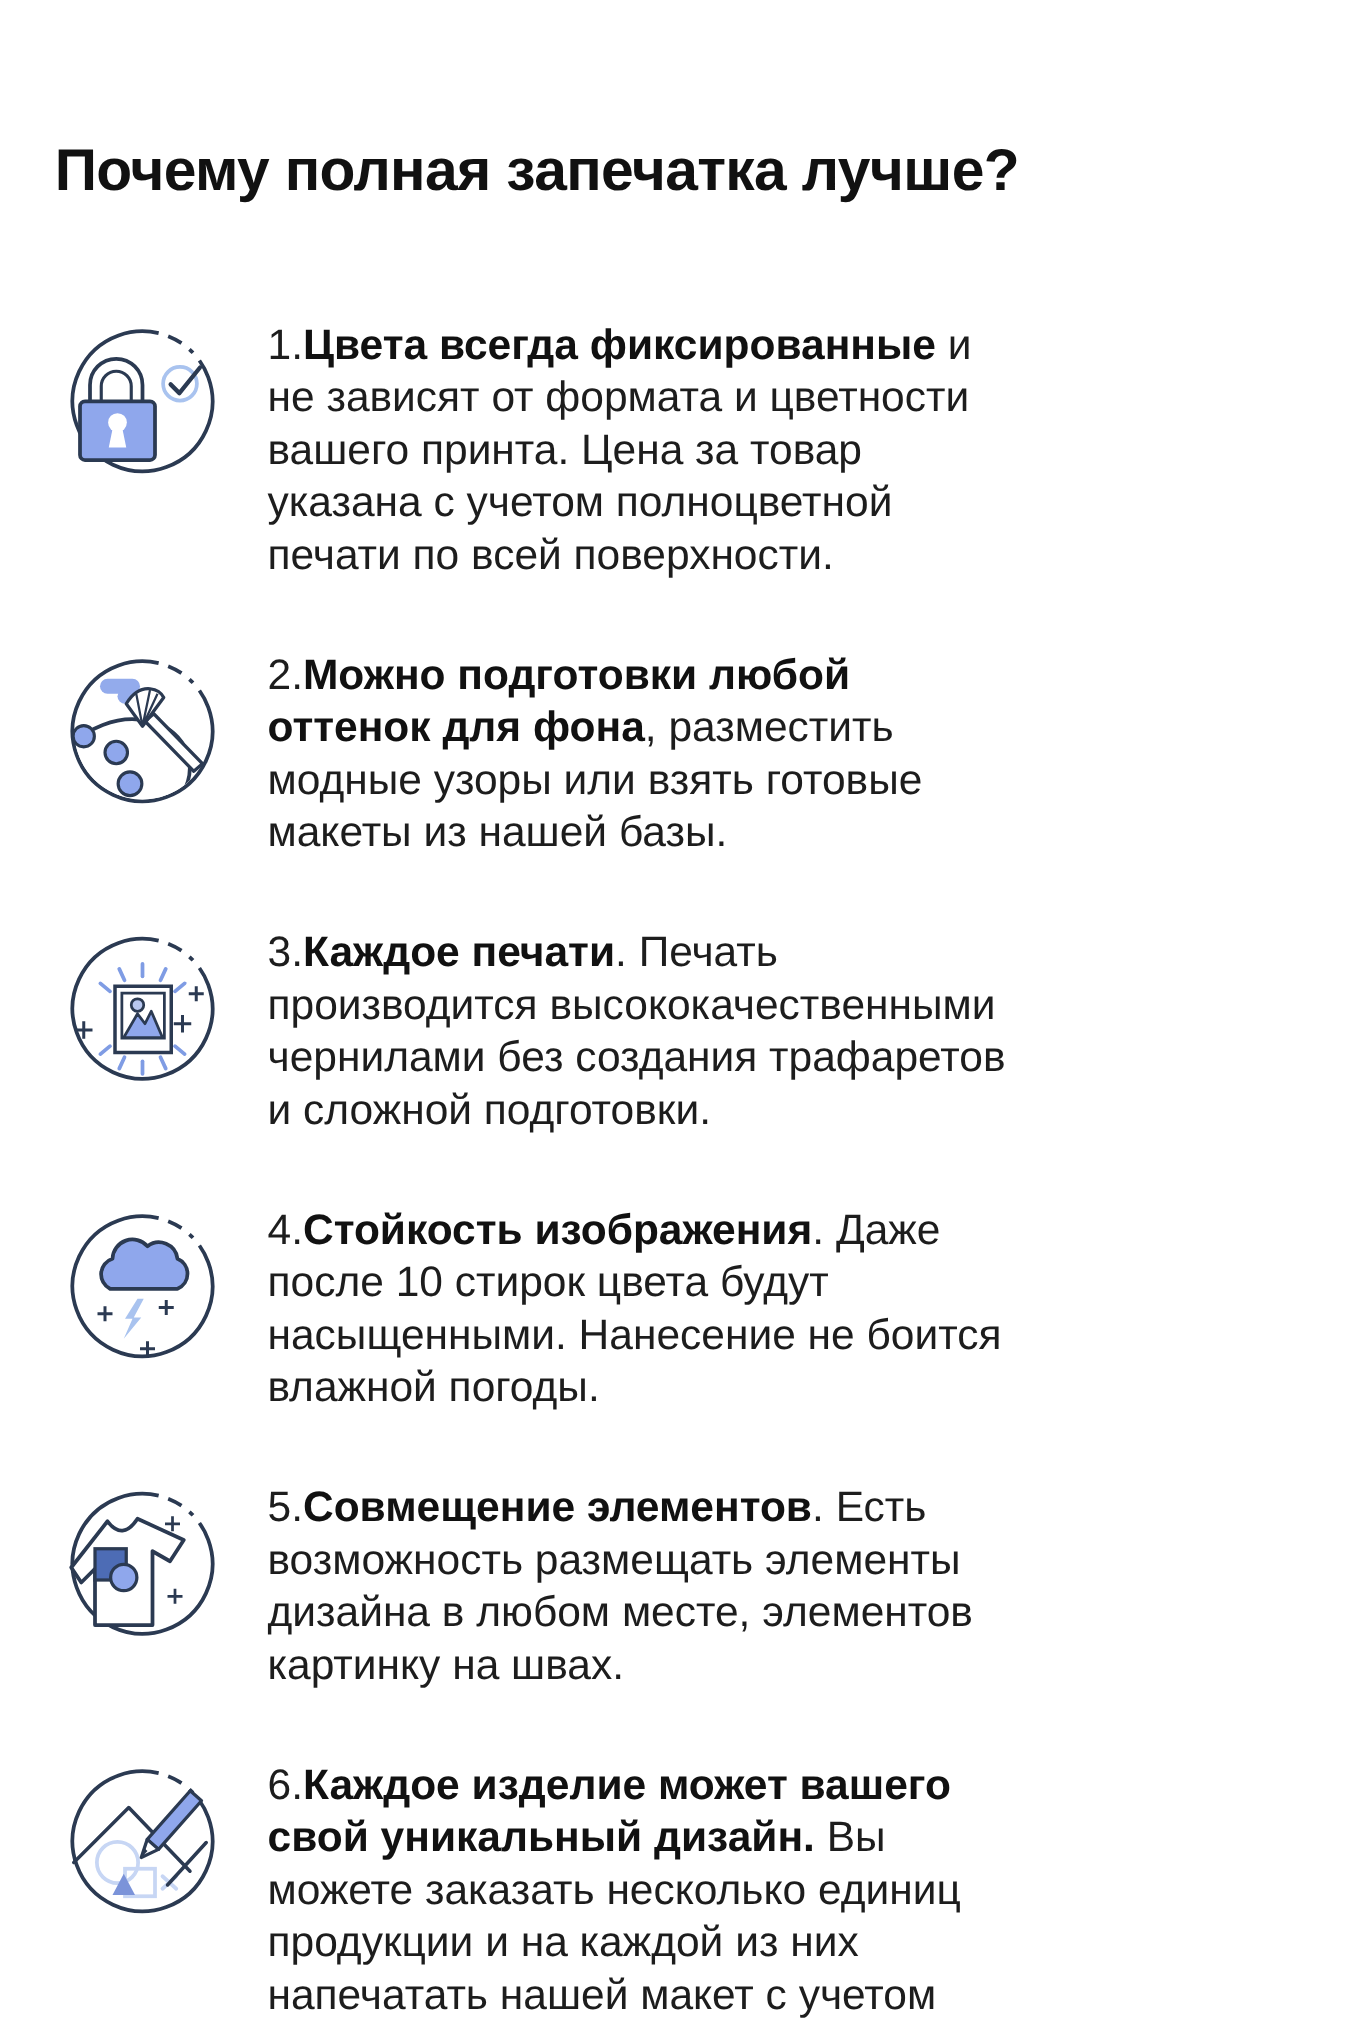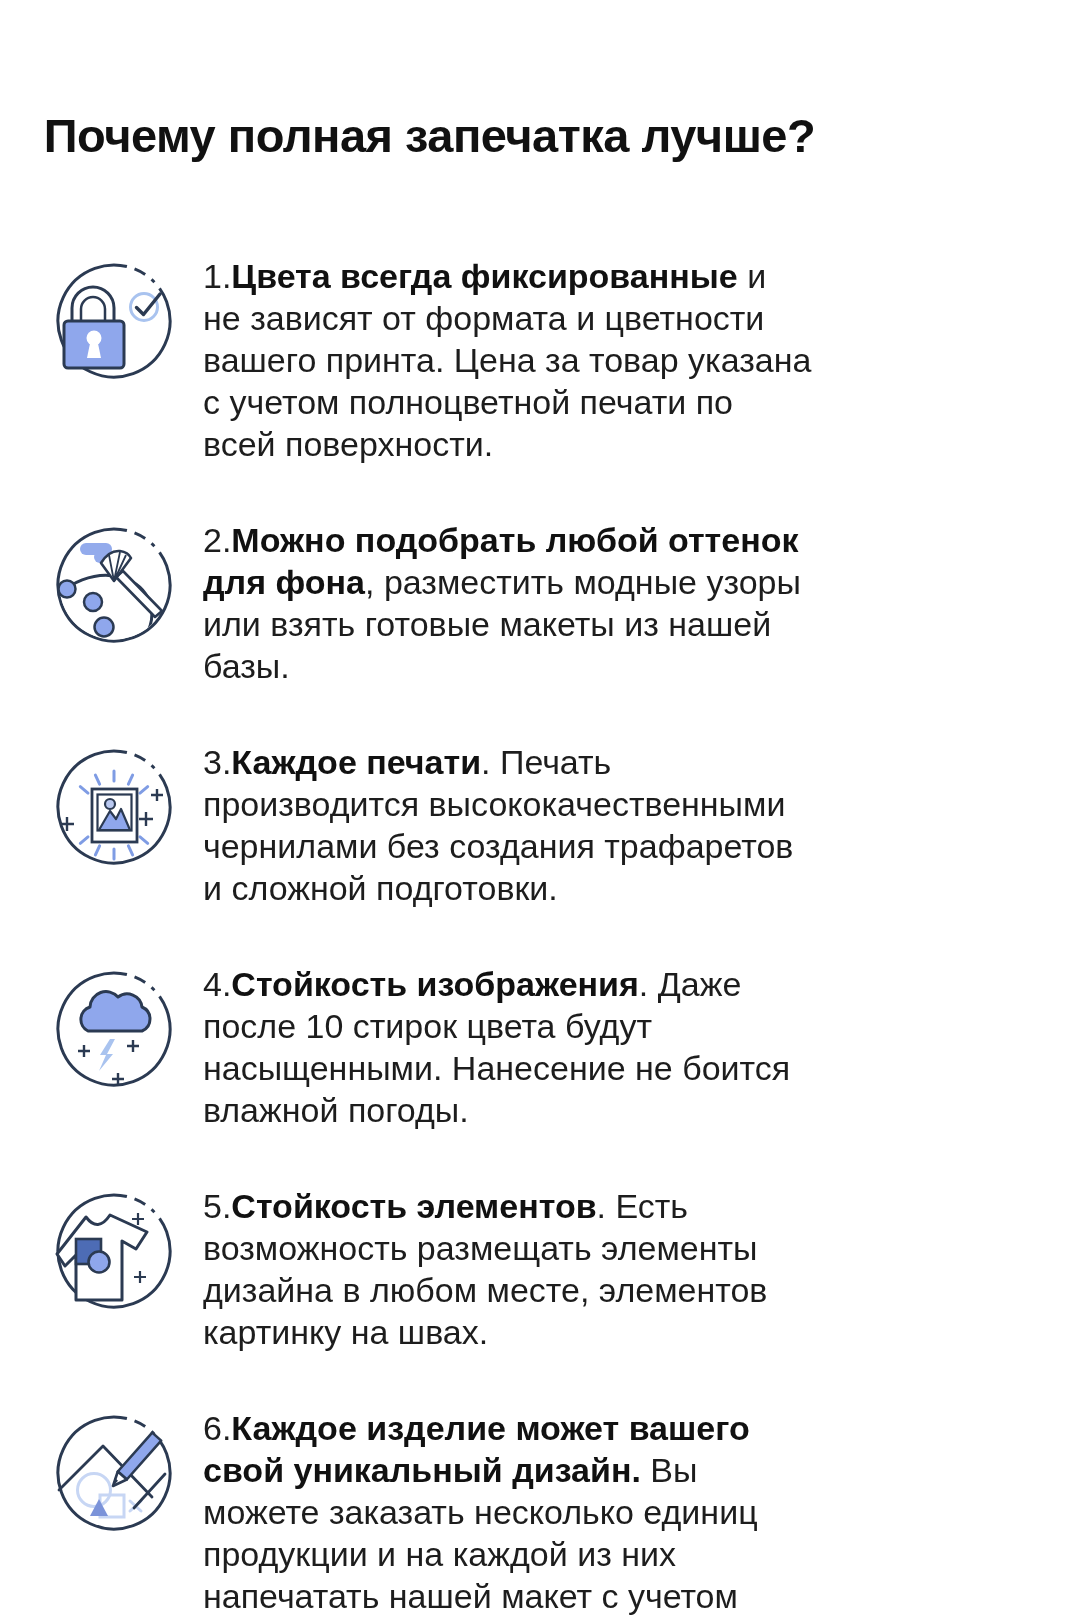--- a/index.html
+++ b/index.html
@@ -8,21 +8,21 @@
     background:#ffffff;font-family:"Liberation Sans",sans-serif;color:#1c1c1c;
   }
   .title{
     padding-top:108px;margin:0;text-align:center;
     font-size:47px;font-weight:700;color:#111;letter-spacing:-0.5px;
   }
   .items{
     margin-top:92px;display:flex;flex-direction:column;gap:54px;
     padding-left:54px;padding-right:46px;
   }
-  .item{display:flex;align-items:flex-start;gap:29px;}
+  .item{display:flex;align-items:flex-start;gap:40px;}
   .item .badge{flex:0 0 120px;width:120px;height:120px;margin-top:6px;}
   .item .txt{
     margin:0;max-width:800px;font-size:34px;line-height:42px;color:#1d1d1d;
   }
   .item .txt b{font-weight:700;color:#111;}
   svg .ln{stroke:#2b3a52;fill:none;}
 </style>
 </head>
 <body>
 
@@ -63,21 +63,21 @@
           <rect x="26" y="18" width="32" height="12" rx="6" fill="#93abec"></rect>
           <rect x="40" y="26" width="28" height="12" rx="6" fill="#93abec"></rect>
           <circle cx="13" cy="64" r="8.5" fill="#8fa7ec" stroke="#2b3a52" stroke-width="2.5"></circle>
           <circle cx="39" cy="77" r="9" fill="#8fa7ec" stroke="#2b3a52" stroke-width="2.5"></circle>
           <circle cx="50" cy="102" r="9.5" fill="#8fa7ec" stroke="#2b3a52" stroke-width="2.5"></circle>
           <polygon points="62,52 69,46 108,86 101,92" fill="#fff" stroke="#2b3a52" stroke-width="2.6" stroke-linejoin="round"></polygon>
           <path d="M60,56 L47,38 Q55,25 66,26 Q74,27 77,33 Z" fill="#fff" stroke="#2b3a52" stroke-width="2.6" stroke-linejoin="round"></path>
           <path class="ln" d="M60,56 L55,30 M60,56 L66,27 M60,56 L72,30" stroke-width="1.8"></path>
         </svg>
       </span>
-      <p class="txt"><span>2.</span><b>Можно подобрать любой оттенок для фона</b><span>, разместить модные узоры или взять готовые макеты из нашей базы.</span></p>
+      <p class="txt"><span>2.</span><b>Можно подготовки любой оттенок для фона</b><span>, разместить модные узоры или взять готовые макеты из нашей базы.</span></p>
     </div>
 
     <div class="item">
       <span class="badge">
         <svg viewBox="0 0 120 120" width="120" height="120">
           <circle class="ln" cx="60" cy="60" r="56" fill="#fff" stroke-width="3" stroke-dasharray="296 8 12 8 4 8 16 0" transform="rotate(-20 60 60)"></circle>
           <g stroke="#7f9ce4" stroke-width="3" stroke-linecap="round">
             <line x1="60" y1="34" x2="60" y2="24"></line>
             <line x1="74.4" y1="37.2" x2="78.6" y2="28.1"></line>
             <line x1="45.6" y1="37.2" x2="41.4" y2="28.1"></line>
@@ -114,21 +114,21 @@
     <div class="item">
       <span class="badge">
         <svg viewBox="0 0 120 120" width="120" height="120">
           <circle class="ln" cx="60" cy="60" r="56" fill="#fff" stroke-width="3" stroke-dasharray="296 8 12 8 4 8 16 0" transform="rotate(-20 60 60)"></circle>
           <path d="M32,26 Q44,42 56,24 L93,41 L82,58 L68,50 L68,109 L22,109 L22,64 L11,75 L3,63 Z" fill="#fff" stroke="#2b3a52" stroke-width="3" stroke-linejoin="round"></path>
           <rect x="22" y="48" width="25" height="25" fill="#4d6cb5" stroke="#2b3a52" stroke-width="2.6"></rect>
           <circle cx="45" cy="71" r="10.5" fill="#8fa7ec" stroke="#2b3a52" stroke-width="2.6"></circle>
           <path class="ln" d="M78,28 H90 M84,22 V34 M80,86 H92 M86,80 V92" stroke-width="2.2"></path>
         </svg>
       </span>
-      <p class="txt"><span>5.</span><b>Стойкость элементов</b><span>. Есть возможность размещать элементы дизайна в любом месте, элементов картинку на швах.</span></p>
+      <p class="txt"><span>5.</span><b>Совмещение элементов</b><span>. Есть возможность размещать элементы дизайна в любом месте, элементов картинку на швах.</span></p>
     </div>
 
     <div class="item">
       <span class="badge">
         <svg viewBox="0 0 120 120" width="120" height="120">
           <circle class="ln" cx="60" cy="60" r="56" fill="#fff" stroke-width="3" stroke-dasharray="296 8 12 8 4 8 16 0" transform="rotate(-20 60 60)"></circle>
           <circle cx="40" cy="77" r="16.5" fill="none" stroke="#c7d6f4" stroke-width="3"></circle>
           <rect x="46" y="82" width="24" height="22" fill="none" stroke="#c7d6f4" stroke-width="3"></rect>
           <path d="M76,88 L87,98 M87,88 L76,98" stroke="#c7d6f4" stroke-width="3" stroke-linecap="round"></path>
           <path class="ln" d="M5,77 L49,33 L98,84 M80,95 L111,61" stroke-width="2.8" stroke-linecap="round" stroke-linejoin="round"></path>

